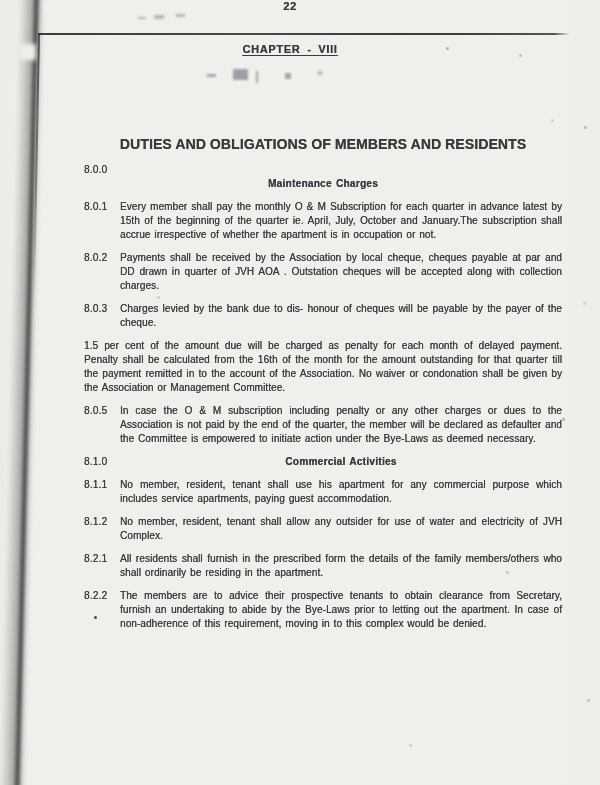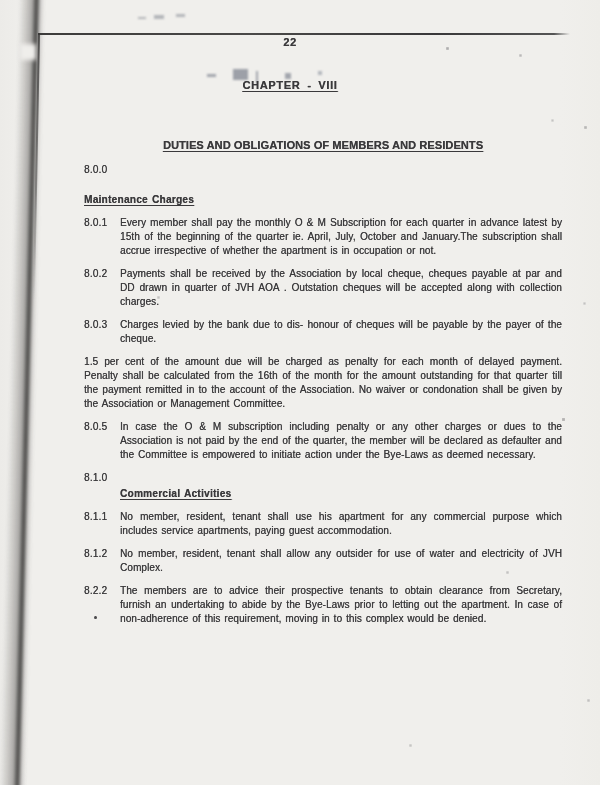--- a/index.html
+++ b/index.html
@@ -64,32 +64,32 @@
       158px 297px 0 0.7px rgba(125,125,128,0.4),
       507px 572px 0 0.7px rgba(128,128,130,0.4),
       438px 618px 0 0.6px rgba(130,130,132,0.35),
       588px 700px 0 0.7px rgba(125,125,128,0.4),
       410px 745px 0 0.7px rgba(128,128,130,0.38),
       348px 520px 0 0.6px rgba(132,132,134,0.35);
   }
 
   
   .headers{position:absolute;left:0;right:20px;top:0;text-align:center;}
-  .pageno{margin-top:36px;font-size:11px;line-height:13px;font-weight:bold;letter-spacing:0.6px;}
+  .pageno{font-size:11px;line-height:13px;font-weight:bold;letter-spacing:0.6px;}
   .chapter{margin-top:30px;font-size:11px;line-height:13px;font-weight:bold;
     text-decoration:underline;text-underline-offset:2px;letter-spacing:0.7px;word-spacing:3px;}
   .doctitle-box{position:absolute;left:84px;right:38px;top:135px;text-align:center;}
-  .doctitle{font-size:11px;line-height:13px;font-weight:bold;
-    text-decoration:underline;text-underline-offset:2px;letter-spacing:0.1px;}
+  .doctitle{font-size:14px;line-height:13px;font-weight:bold;
+    text-underline-offset:2px;letter-spacing:0.1px;}
   .content{position:absolute;left:84px;right:38px;top:151px;}
   .row{display:flex;margin-top:9px;font-size:10px;line-height:14px;}
   .row:first-child{margin-top:12px;flex-direction:column;}
   .row .num{width:36px;flex:none;letter-spacing:0.2px;}
   .row .txt{flex:1;text-align:justify;letter-spacing:0.08px;word-spacing:1px;}
-  .row.heading .txt{font-weight:bold;text-decoration:underline;text-underline-offset:2px;text-align:left;letter-spacing:0.3px;margin-top:16px;}
+  .row.heading .txt{font-weight:bold;text-underline-offset:2px;text-align:center;letter-spacing:0.3px;}
 </style>
 </head>
 <body>
 
 <div class="page">
 
   <div class="binding-streak"></div>
   <div class="binding-gap"></div>
   <div class="page-border-top"></div>
   <div class="page-border-left"></div>
@@ -155,20 +155,24 @@
       <span class="num">8.1.1</span>
       <span class="txt">No member, resident, tenant shall use his apartment for any commercial purpose which includes service apartments, paying guest accommodation.</span>
     </div>
 
     <div class="row">
       <span class="num">8.1.2</span>
       <span class="txt">No member, resident, tenant shall allow any outsider for use of water and electricity of JVH Complex.</span>
     </div>
 
 
+    <div class="row">
+      <span class="num">8.2.1</span>
+      <span class="txt">All residents shall furnish in the prescribed form the details of the family members/others who shall ordinarily be residing in the apartment.</span>
+    </div>
 
     <div class="row">
       <span class="num">8.2.2</span>
       <span class="txt">The members are to advice their prospective tenants to obtain clearance from Secretary, furnish an undertaking to abide by the Bye-Laws prior to letting out the apartment. In case of non-adherence of this requirement, moving in to this complex would be denied.</span>
     </div>
 
 
   </div>
 
 </div>

